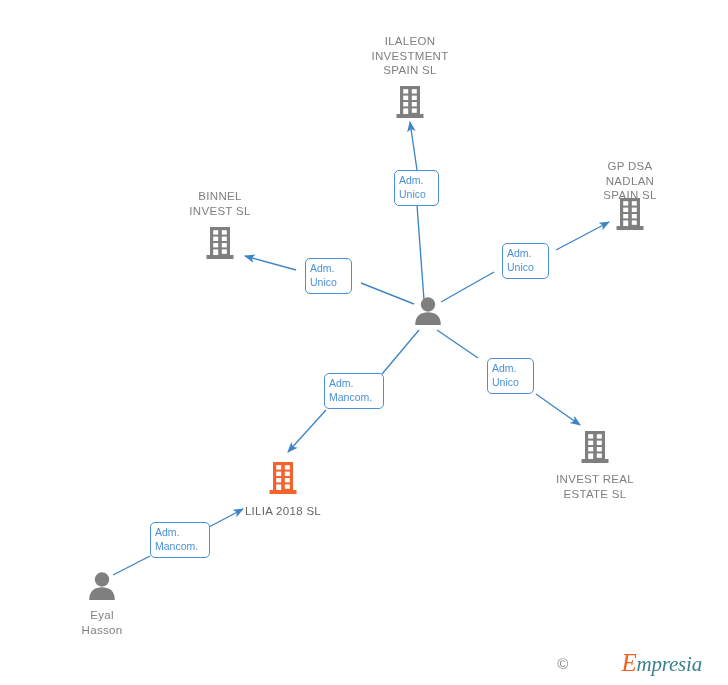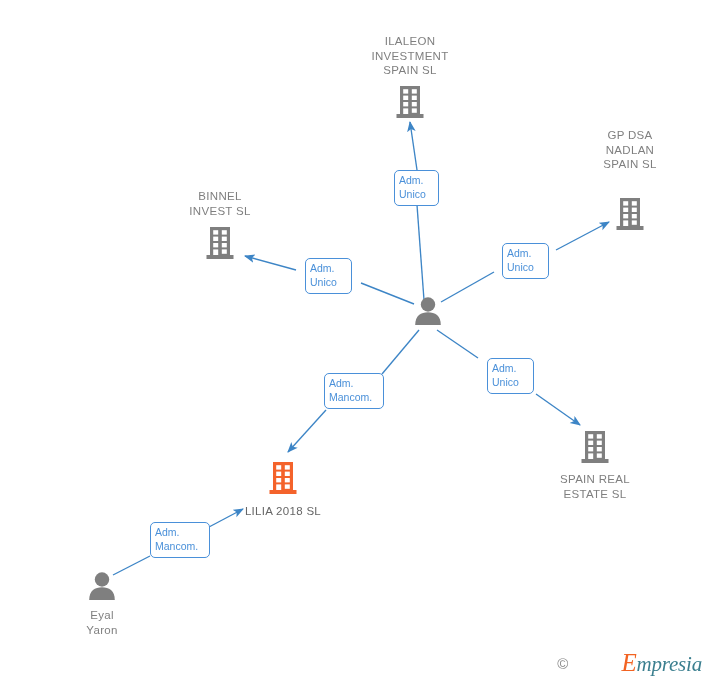--- a/index.html
+++ b/index.html
@@ -162,35 +162,35 @@
     <use href="#per" x="413" y="296" width="30" height="30"></use>
     <use href="#bldo" x="268" y="461" width="30" height="34"></use>
     <use href="#bld" x="580" y="430" width="30" height="34"></use>
     <use href="#per" x="87" y="571" width="30" height="30"></use>
   </svg>
 
   <div class="node-label company" style="left:340px; top:34px; width:140px;">ILALEON
 INVESTMENT
 SPAIN  SL</div>
 
-  <div class="node-label company" style="left:560px; top:128px; width:140px;">GP DSA
+  <div class="node-label company" style="left:560px; top:159px; width:140px;">GP DSA
 NADLAN
 SPAIN  SL</div>
 
   <div class="node-label company" style="left:150px; top:189px; width:140px;">BINNEL
 INVEST  SL</div>
 
 
   <div class="node-label focal" style="left:213px; top:504px; width:140px;">LILIA 2018  SL</div>
 
-  <div class="node-label company" style="left:525px; top:472px; width:140px;">SPAIN REAL
+  <div class="node-label company" style="left:525px; top:472px; width:140px;">INVEST REAL
 ESTATE  SL</div>
 
   <div class="node-label person" style="left:32px; top:608px; width:140px;">Eyal
-Yaron</div>
+Hasson</div>
 
   <div class="edge-label" style="left:394px; top:170px; width:45px; height:36px;">Adm.
 Unico</div>
 
   <div class="edge-label" style="left:305px; top:258px; width:47px; height:36px;">Adm.
 Unico</div>
 
   <div class="edge-label" style="left:502px; top:243px; width:47px; height:36px;">Adm.
 Unico</div>
 

